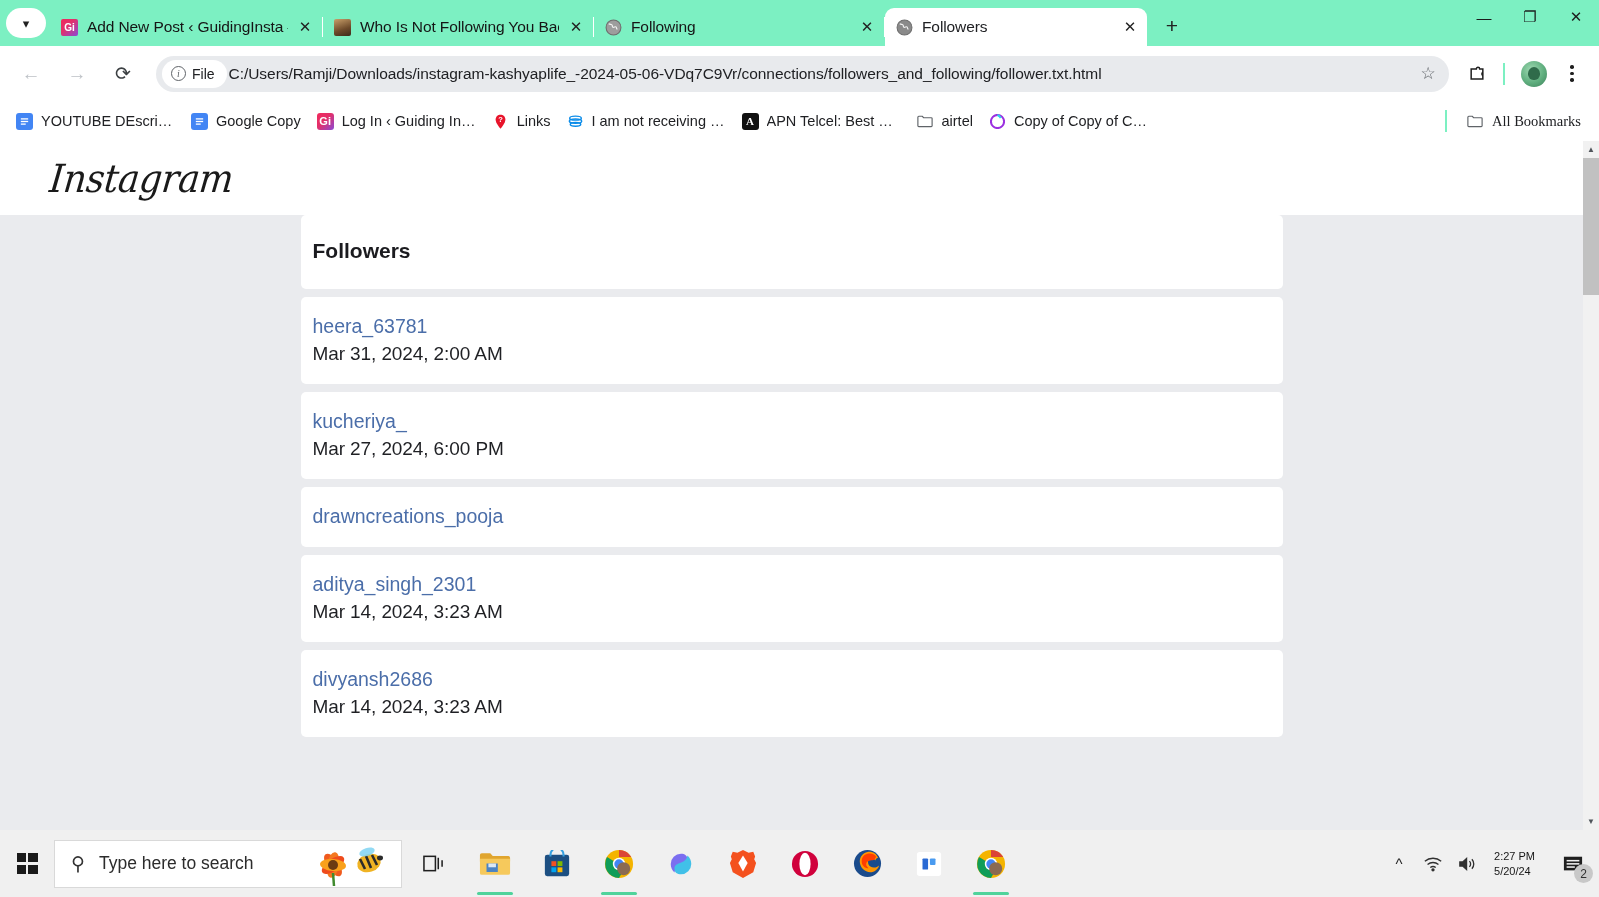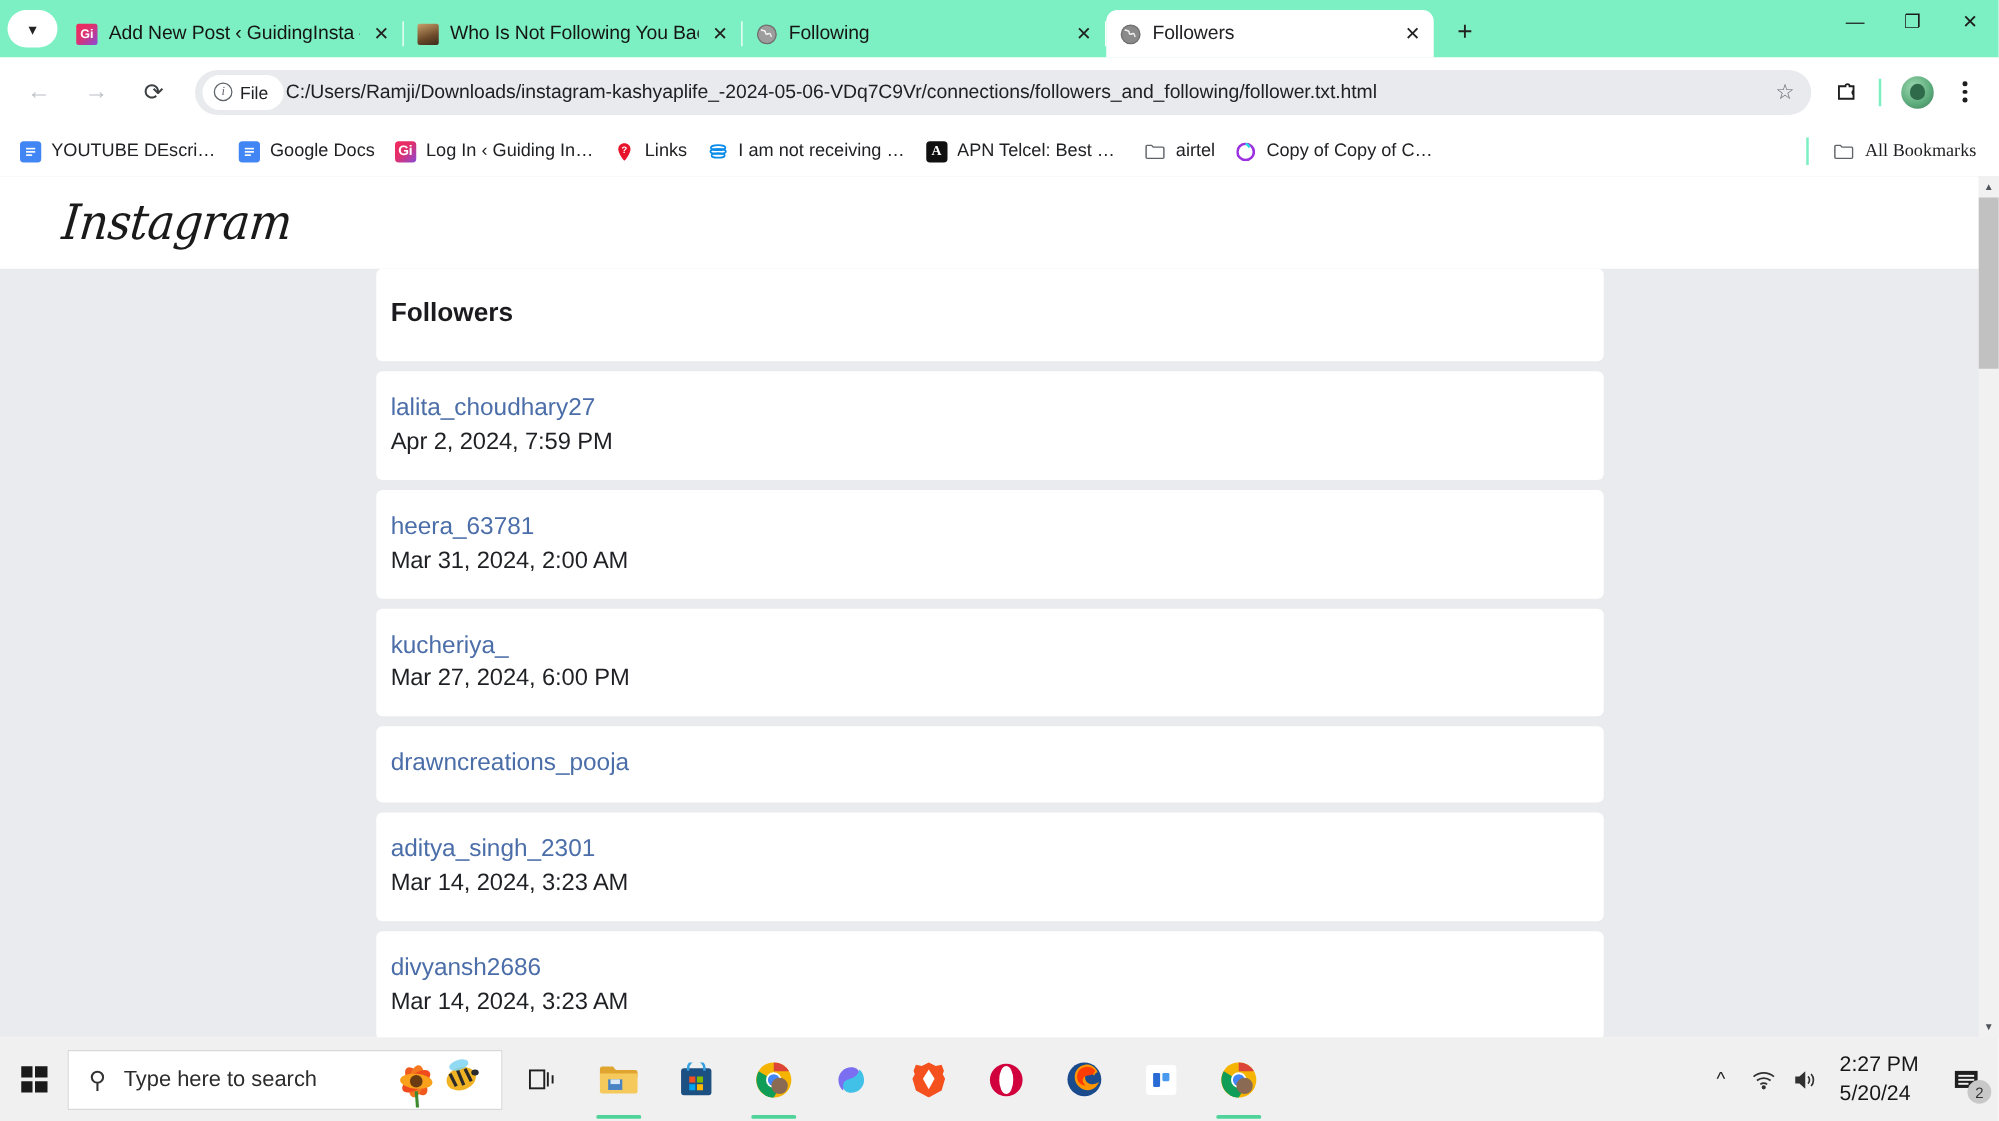--- a/index.html
+++ b/index.html
@@ -222,21 +222,21 @@
     content: ""; position: absolute; bottom: 2px; left: 13px; width: 36px; height: 3px;
     background: #4fd39b; border-radius: 2px;
   }
   .tray { margin-left: auto; display: flex; align-items: center; height: 67px; }
   .tray-ic {
     width: 34px; height: 67px; display: flex; align-items: center; justify-content: center;
     font-size: 15px; color: #222; cursor: pointer;
   }
   .clock {
     display: flex; flex-direction: column; align-items: flex-start; justify-content: flex-end;
-    font-size: 17px; color: #171717; line-height: 1.35; padding: 0 12px 0 10px;
+    font-size: 11px; color: #171717; line-height: 1.35; padding: 0 12px 0 10px;
     cursor: pointer;
   }
   .notif {
     width: 52px; height: 67px; display: flex; align-items: center; justify-content: center;
     position: relative; cursor: pointer;
   }
   .notif-badge {
     position: absolute; right: 6px; bottom: 14px; width: 19px; height: 19px;
     border-radius: 50%; background: #c8c8c8; color: #303030; font-size: 12px;
     display: flex; align-items: center; justify-content: center;
@@ -342,21 +342,21 @@
     </div>
     <div class="bm">
       <span class="bmicon ic-docs">
         <svg width="13" height="13" viewBox="0 0 16 16">
             <rect width="16" height="16" rx="2" fill="#4285f4"></rect>
             <rect x="3.5" y="4" width="9" height="1.6" fill="#fff"></rect>
             <rect x="3.5" y="7.2" width="9" height="1.6" fill="#fff"></rect>
             <rect x="3.5" y="10.4" width="6" height="1.6" fill="#fff"></rect>
           </svg>
       </span>
-      <span class="lbl">Google Docs</span>
+      <span class="lbl">Google Copy</span>
     </div>
     <div class="bm">
       <span class="bmicon ic-gi">Gi</span>
       <span class="lbl">Log In ‹ Guiding Ins...</span>
     </div>
     <div class="bm">
       <span class="bmicon ic-q">
         <svg width="15" height="15" viewBox="0 0 16 16">
             <path d="M8 0.7C5 .7 2.8 2.9 2.8 5.8c0 3.5 4 8.6 4.7 9.4.3.3.7.3 1 0 .7-.8 4.7-5.9 4.7-9.4C13.2 2.9 11 .7 8 .7z" fill="#e8142b"></path>
             <text x="8" y="9" font-size="8" fill="#fff" text-anchor="middle" font-family="Liberation Sans">?</text>
@@ -413,24 +413,20 @@
     <div class="page-header">
       <div class="ig-logo">Instagram</div>
     </div>
 
     <div class="content">
       <div class="card-wrap">
         <div class="card head">
           <div class="h">Followers</div>
         </div>
 
-        <div class="card row">
-          <div class="uname">lalita_choudhary27</div>
-          <div class="udate">Apr 2, 2024, 7:59 PM</div>
-        </div>
         <div class="card row">
           <div class="uname">heera_63781</div>
           <div class="udate">Mar 31, 2024, 2:00 AM</div>
         </div>
         <div class="card row">
           <div class="uname">kucheriya_</div>
           <div class="udate">Mar 27, 2024, 6:00 PM</div>
         </div>
         <div class="card row">
           <div class="uname">drawncreations_pooja</div>

